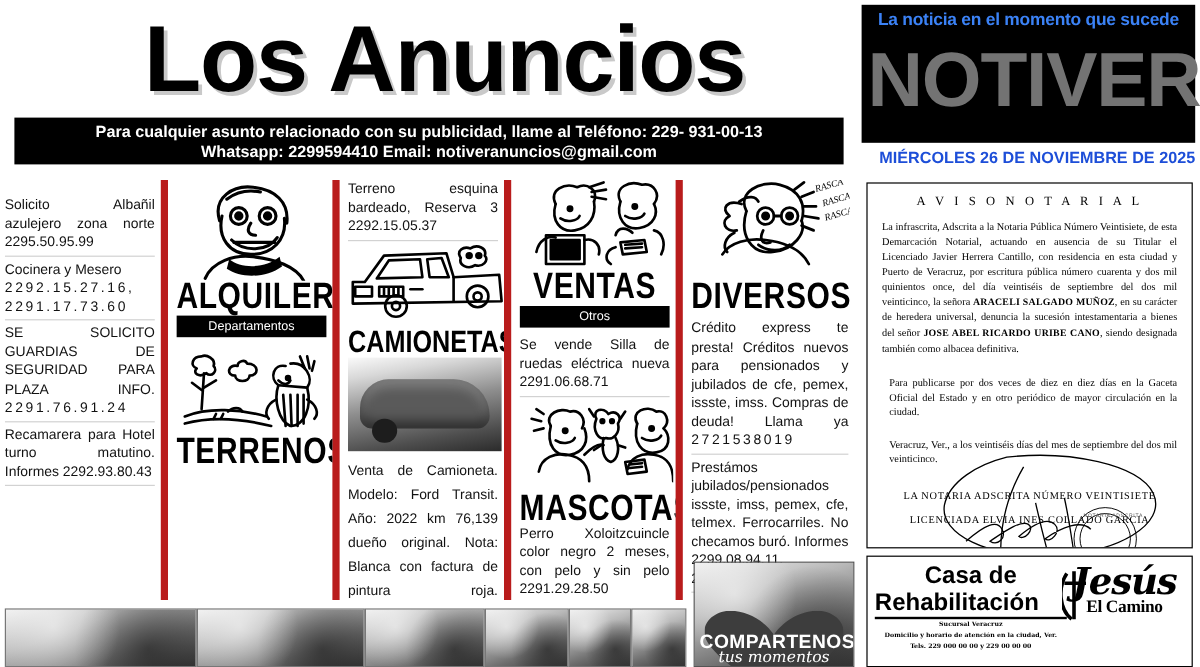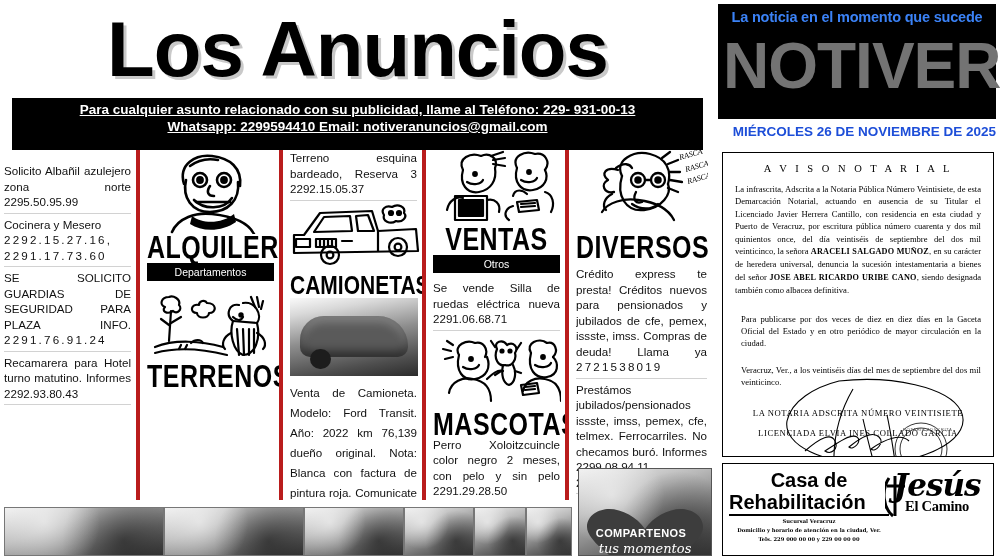--- a/index.html
+++ b/index.html
@@ -14,37 +14,36 @@
     width: 1000px; height: 556px;
     background: #ffffff;
   }
 
   
   #masthead {
     position: absolute; left: 0; top: 0; width: 715px; height: 142px;
     background: #fff;
   }
   #masthead-title {
-    position: absolute; left: 0; top: 6px; width: 715px;
+    position: absolute; left: 13px; top: 6px; width: 715px;
     text-align: center;
     font-family: "Liberation Sans", sans-serif;
     font-weight: bold;
     font-size: 78px;
     letter-spacing: -1px;
     line-height: 86px;
     color: #000;
     text-shadow: 3px 3px 0 #c9c9c9;
     white-space: nowrap;
   }
   #masthead-contact {
-    position: absolute; left: 12px; top: 98px; width: 691px; height: 52px;
+    position: absolute; left: 12px; top: 98px; width: 691px; height: 39px;
     background: #000; color: #fff;
     text-align: center;
     padding-top: 3px;
-    text-decoration: underline;
   }
   .contact-line {
     font-size: 13.5px; font-weight: bold; line-height: 17px;
     white-space: nowrap;
   }
 
   
   #notiver-block {
     position: absolute; left: 718px; top: 4px; width: 278px; height: 115px;
     background: #000;
@@ -64,21 +63,21 @@
   #notiver-date {
     position: absolute; left: 718px; top: 124px; width: 278px;
     text-align: right; font-weight: bold; font-size: 13.5px;
     color: #1d4ed8; white-space: nowrap;
   }
 
   
   .col {
     position: absolute; top: 150px;
     width: 136px;
-    border-right: 4px solid #b91c1c;
+    border-right: 6px solid #b91c1c;
     padding-right: 5px;
     height: 350px;
     overflow: hidden;
   }
   #col1 { left: 4px; }
   #col2 { left: 147px; }
   #col3 { left: 290px; }
   #col4 { left: 433px; }
   #col5 { left: 576px; border-right: none; }
 
@@ -222,21 +221,21 @@
     background: linear-gradient(135deg,#ececec,#cfcfcf 40%,#9a9a9a 75%,#6b6b6b);
   }
   #heart {
     position: absolute; left: 8px; top: 40px; width: 116px; height: 74px;
     background: #3d3d3d;
     clip-path: path("M58 72 C 20 46, 0 30, 0 18 C 0 6, 12 0, 22 0 C 35 0, 50 8, 58 20 C 66 8, 81 0, 94 0 C 104 0, 116 6, 116 18 C 116 30, 96 46, 58 72 Z");
   }
   #heart-l1 {
     position: absolute; left: 4px; top: 58px; width: 116px;
     text-align: center; color: #fff; font-weight: bold;
-    font-size: 11px; letter-spacing: .4px;
+    font-size: 16px; letter-spacing: .4px;
   }
   #heart-l2 {
     position: absolute; left: 8px; top: 72px; width: 116px;
     text-align: center; color: #fff; font-style: italic;
     font-family: "DejaVu Serif", serif;
     font-size: 13px;
   }
 
   
   .vehicle-photo {

